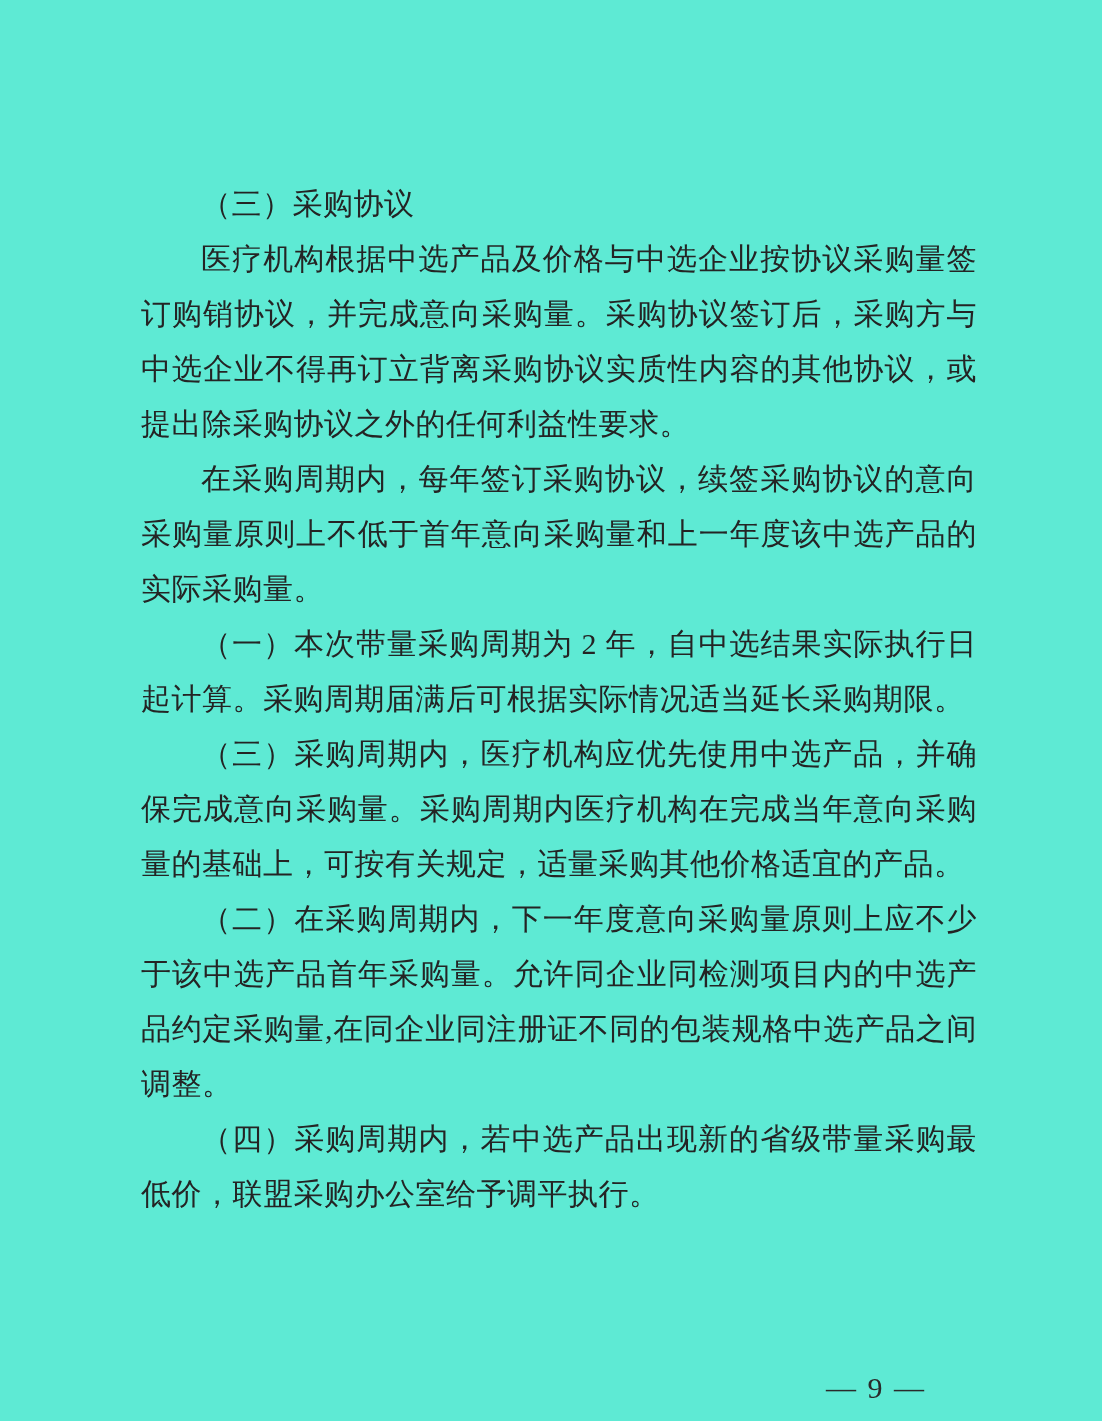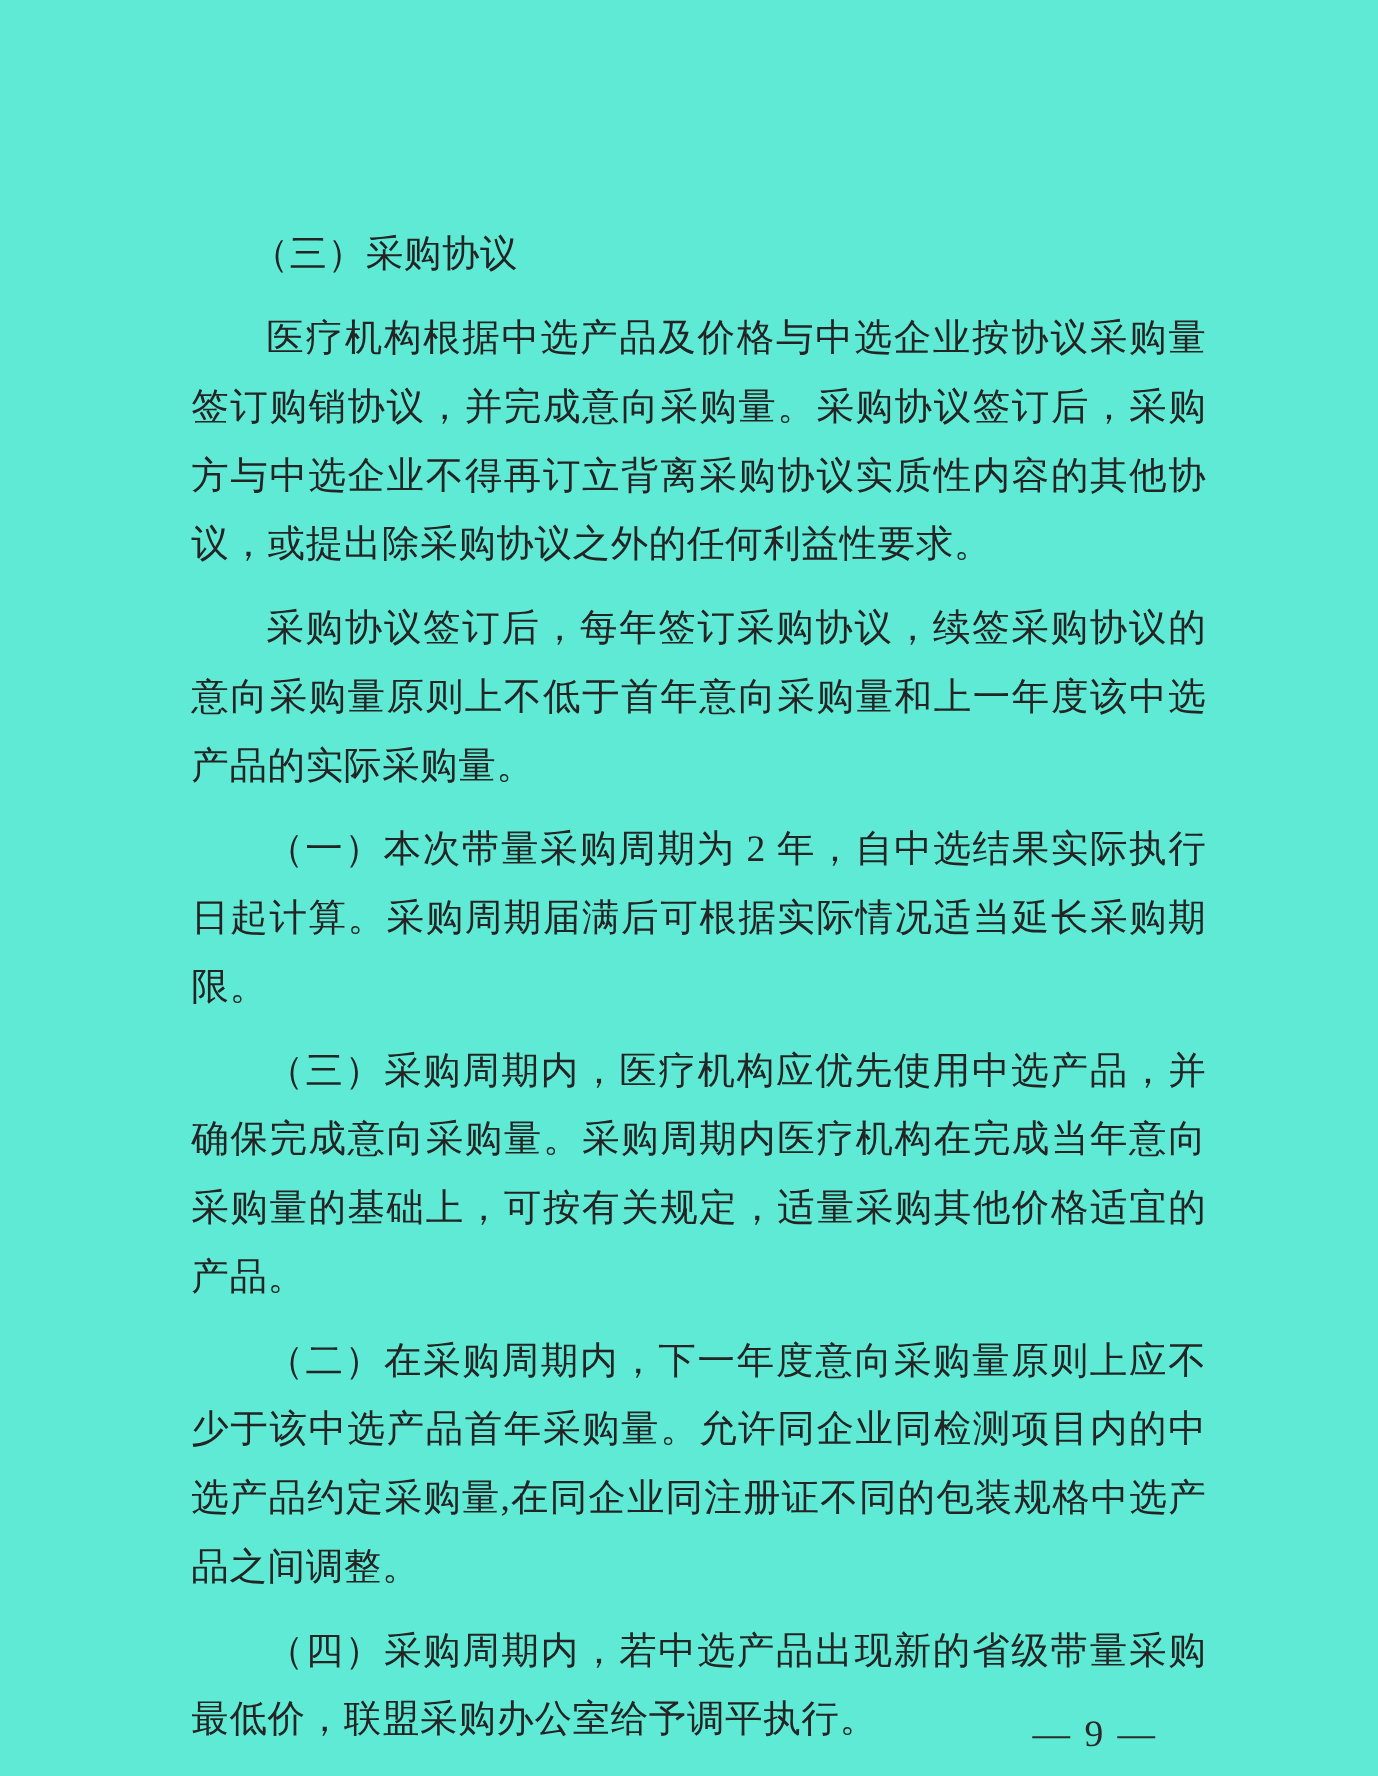--- a/index.html
+++ b/index.html
@@ -22,21 +22,21 @@
     left: 141px;
     top: 176px;
     width: 836px;
     font-size: 30px;
     line-height: 55px;
     text-align: justify;
     text-justify: inter-ideograph;
     letter-spacing: 0.5px;
   }
   .para {
-    margin: 12px;
+    margin: 0;
     text-indent: 2em;
   }
   .sub-heading {
     margin: 0;
     text-indent: 2em;
     font-weight: 500;
   }
   .section-heading {
     margin: 0;
     text-indent: 2em;
@@ -54,21 +54,21 @@
     color: #2a2a2a;
   }
 </style>
 </head>
 <body>
 
 <div class="page">
   <div class="content">
     <p class="sub-heading">（三）采购协议</p>
     <p class="para">医疗机构根据中选产品及价格与中选企业按协议采购量签订购销协议，并完成意向采购量。采购协议签订后，采购方与中选企业不得再订立背离采购协议实质性内容的其他协议，或提出除采购协议之外的任何利益性要求。</p>
-    <p class="para">采购协议签订后，每年签订采购协议，续签采购协议的意向采购量原则上不低于首年意向采购量和上一年度该中选产品的实际采购量。</p>
+    <p class="para">在采购周期内，每年签订采购协议，续签采购协议的意向采购量原则上不低于首年意向采购量和上一年度该中选产品的实际采购量。</p>
     <p class="para">（一）本次带量采购周期为 2 年，自中选结果实际执行日起计算。采购周期届满后可根据实际情况适当延长采购期限。</p>
     <p class="para">（三）采购周期内，医疗机构应优先使用中选产品，并确保完成意向采购量。采购周期内医疗机构在完成当年意向采购量的基础上，可按有关规定，适量采购其他价格适宜的产品。</p>
     <p class="para">（二）在采购周期内，下一年度意向采购量原则上应不少于该中选产品首年采购量。允许同企业同检测项目内的中选产品约定采购量,在同企业同注册证不同的包装规格中选产品之间调整。</p>
     <p class="para">（四）采购周期内，若中选产品出现新的省级带量采购最低价，联盟采购办公室给予调平执行。</p>
 
   </div>
 
   <div class="page-number">— 9 —</div>
 </div>
 

